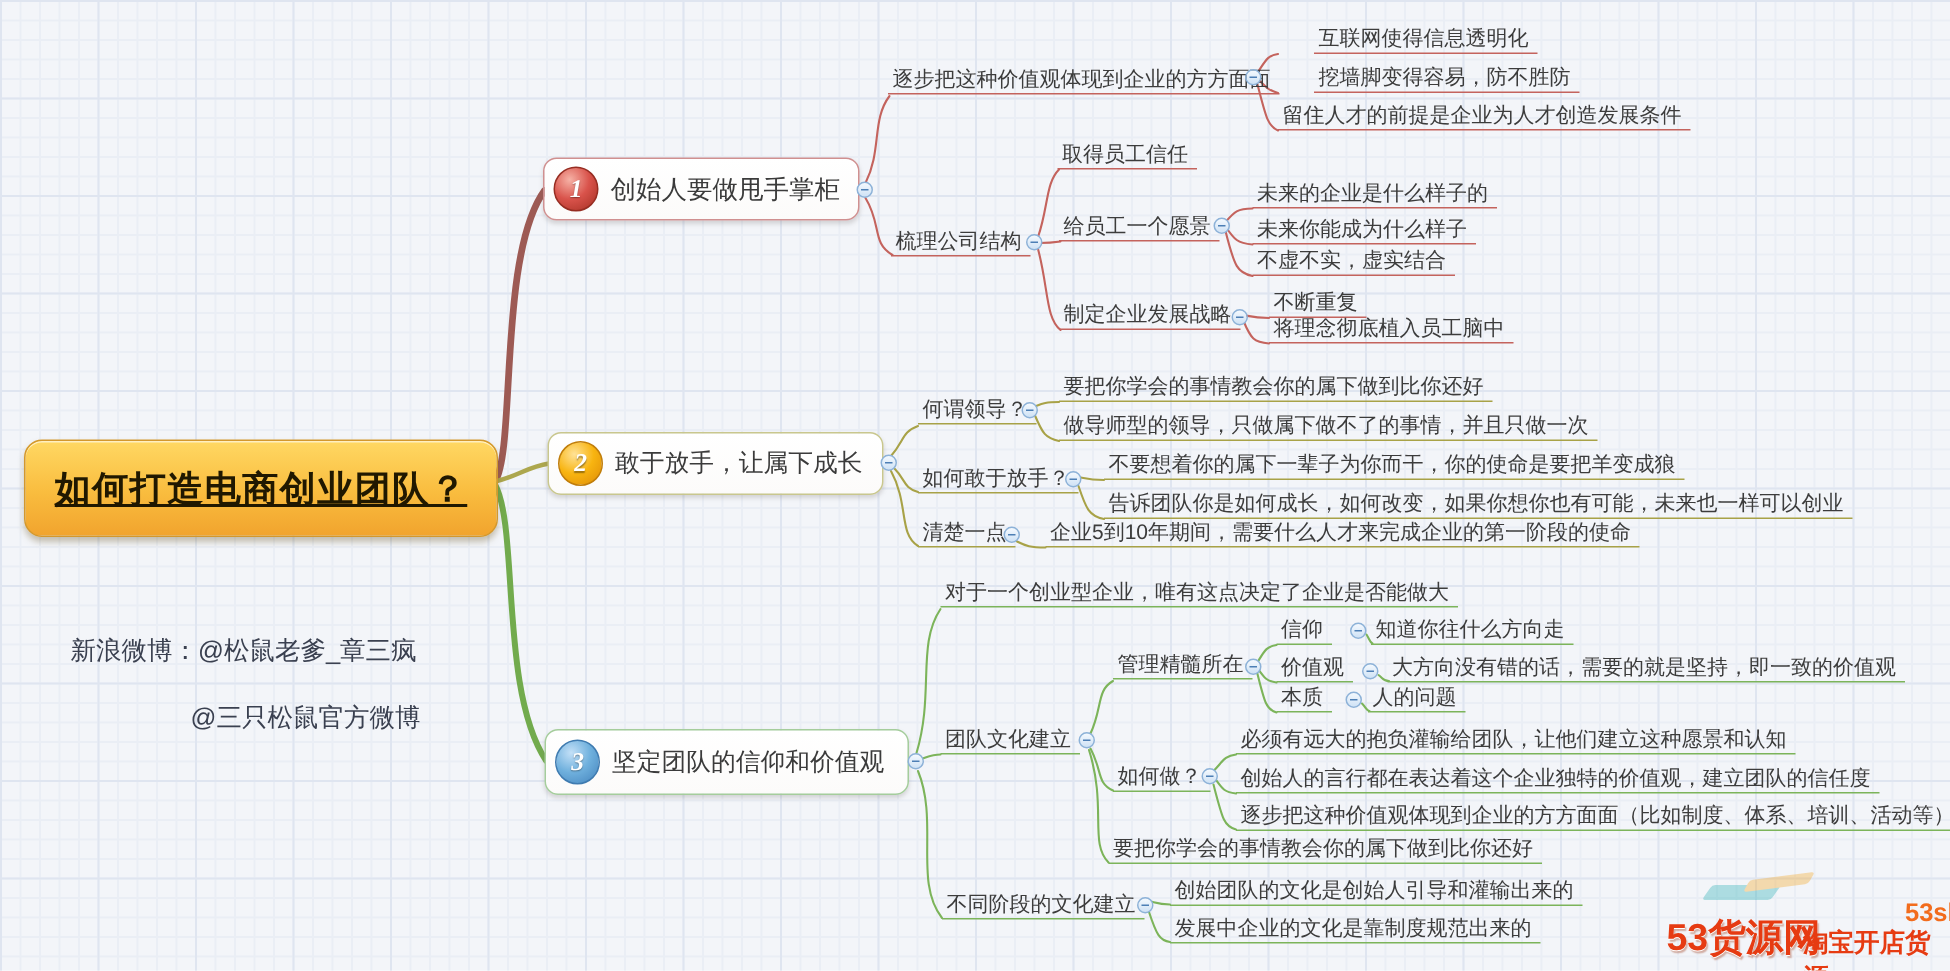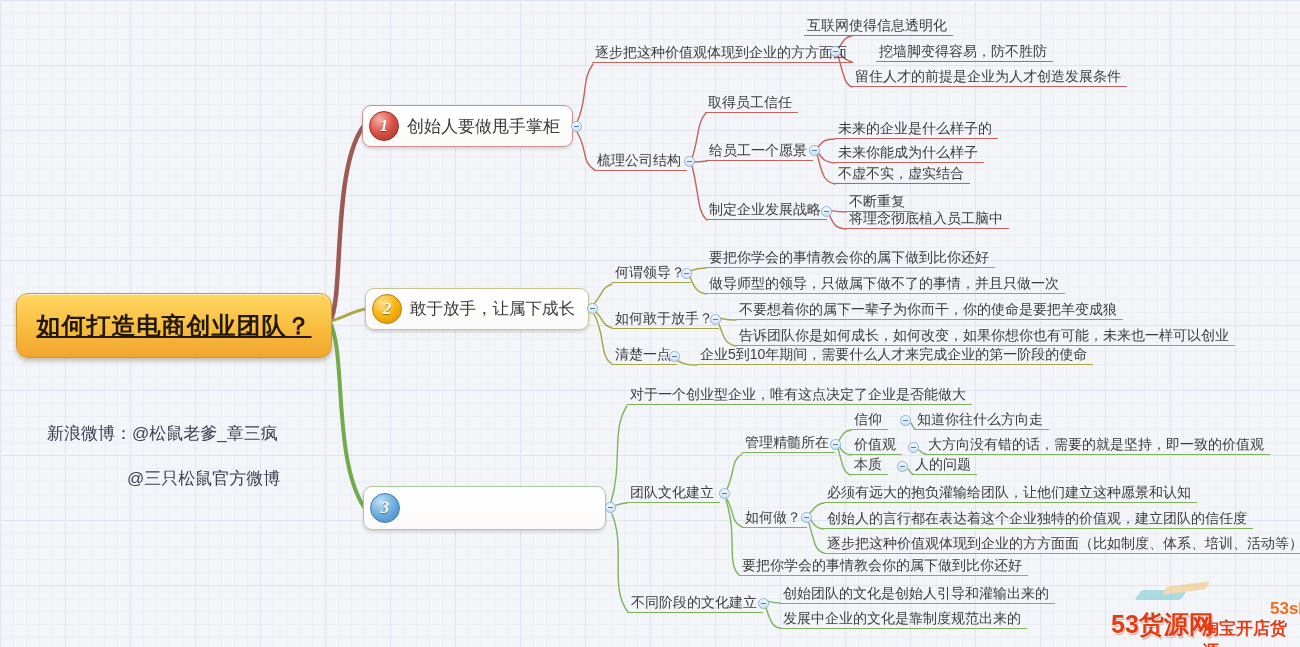--- a/index.html
+++ b/index.html
@@ -123,21 +123,21 @@
 
   <div class="central">如何打造电商创业团队？</div>
   <div class="note" style="left:47px;top:422px">新浪微博：@松鼠老爹_章三疯</div>
   <div class="note" style="left:127px;top:467px">@三只松鼠官方微博</div>
 
   <div class="box b1" style="left:362px;top:105px;width:211px;height:42px">
     <span class="num n1">1</span>
     <span>创始人要做甩手掌柜</span>
   </div>
   <div class="t u1" style="left:592px;top:44px">逐步把这种价值观体现到企业的方方面面</div>
-  <div class="t u1" style="left:804px;top:17px">互联网使得信息透明化</div>
+  <div class="t u1" style="left:876px;top:17px">互联网使得信息透明化</div>
   <div class="t u1" style="left:876px;top:43px">挖墙脚变得容易，防不胜防</div>
   <div class="t u1" style="left:852px;top:68px">留住人才的前提是企业为人才创造发展条件</div>
   <div class="t u1" style="left:594px;top:152px">梳理公司结构</div>
   <div class="t u1" style="left:705px;top:94px">取得员工信任</div>
   <div class="t u1" style="left:706px;top:142px">给员工一个愿景</div>
   <div class="t u1" style="left:835px;top:120px">未来的企业是什么样子的</div>
   <div class="t u1" style="left:835px;top:144px">未来你能成为什么样子</div>
   <div class="t u1" style="left:835px;top:165px">不虚不实，虚实结合</div>
   <div class="t u1" style="left:706px;top:201px">制定企业发展战略</div>
   <div class="t u1" style="left:846px;top:193px">不断重复</div>
@@ -151,20 +151,21 @@
   <div class="t u2" style="left:706px;top:249px">要把你学会的事情教会你的属下做到比你还好</div>
   <div class="t u2" style="left:706px;top:275px">做导师型的领导，只做属下做不了的事情，并且只做一次</div>
   <div class="t u2" style="left:612px;top:310px">如何敢于放手？</div>
   <div class="t u2" style="left:736px;top:301px">不要想着你的属下一辈子为你而干，你的使命是要把羊变成狼</div>
   <div class="t u2" style="left:736px;top:327px">告诉团队你是如何成长，如何改变，如果你想你也有可能，未来也一样可以创业</div>
   <div class="t u2" style="left:612px;top:346px">清楚一点</div>
   <div class="t u2" style="left:697px;top:346px">企业5到10年期间，需要什么人才来完成企业的第一阶段的使命</div>
 
   <div class="box b3" style="left:363px;top:486px;width:243px;height:44px;font-size:16.5px">
     <span class="num n3">3</span>
+    <span>坚定团队的信仰和价值观</span>
   </div>
   <div class="t u3" style="left:627px;top:386px">对于一个创业型企业，唯有这点决定了企业是否能做大</div>
   <div class="t u3" style="left:627px;top:484px">团队文化建立</div>
   <div class="t u3" style="left:742px;top:434px">管理精髓所在</div>
   <div class="t u3" style="left:851px;top:411px">信仰</div>
   <div class="t u3" style="left:914px;top:411px">知道你往什么方向走</div>
   <div class="t u3" style="left:851px;top:436px">价值观</div>
   <div class="t u3" style="left:925px;top:436px">大方向没有错的话，需要的就是坚持，即一致的价值观</div>
   <div class="t u3" style="left:851px;top:456px">本质</div>
   <div class="t u3" style="left:912px;top:456px">人的问题</div>

